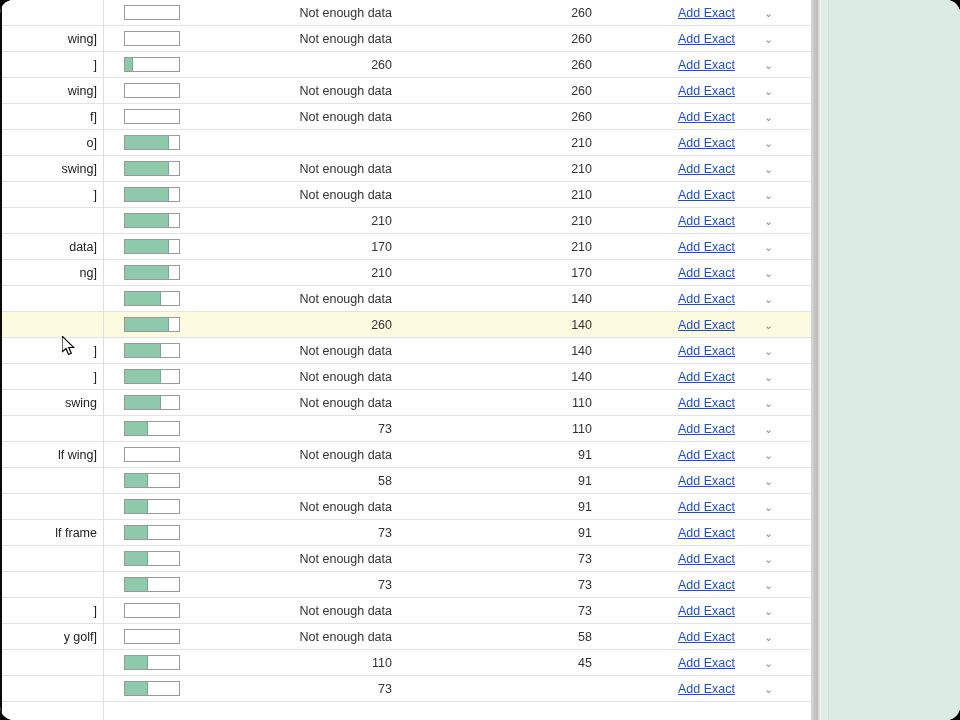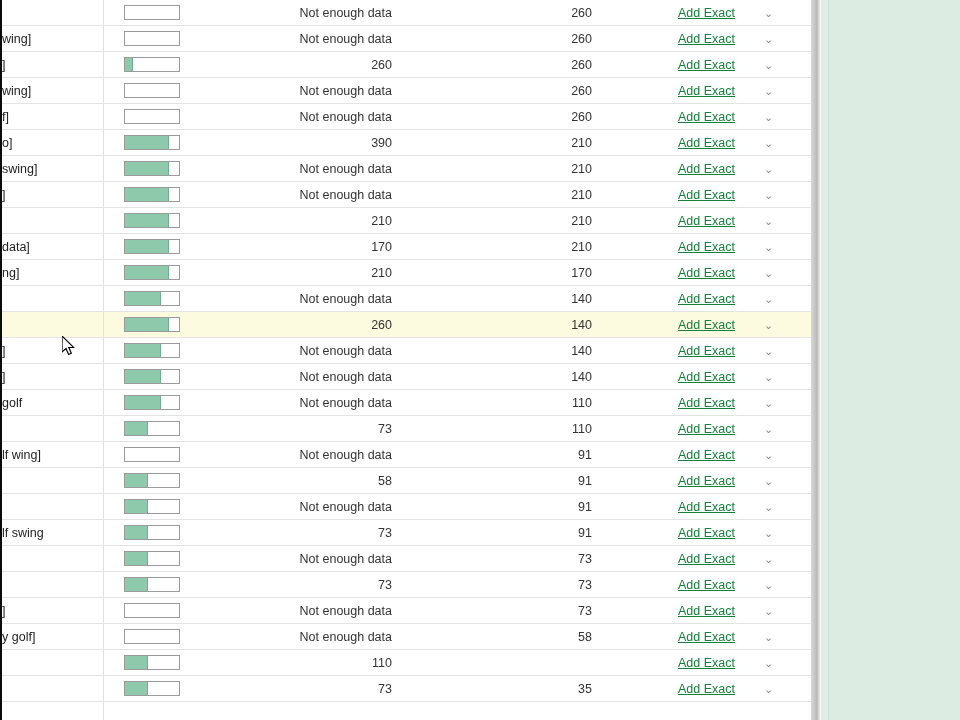--- a/index.html
+++ b/index.html
@@ -12,20 +12,21 @@
     overflow: hidden;
     background: #000;
     font-family: "Liberation Sans", sans-serif;
   }
   #screen {
     position: relative;
     width: 960px;
     height: 720px;
     background: #ffffff;
     overflow: hidden;
+    border-radius: 14px;
   }
   
   .gutter-left {
     position: absolute;
     left: 0; top: 0;
     width: 2px; height: 720px;
     background: #0b0b0b;
   }
   
   .right-shadow {
@@ -75,20 +76,21 @@
     z-index: 2;
   }
   .cell-kw {
     position: absolute;
     left: 0; top: 0;
     width: 98px;
     height: 26px;
     line-height: 26px;
     font-size: 12.5px;
     color: #222;
+    text-align: right;
     padding-right: 3px;
     box-sizing: border-box;
     white-space: nowrap;
     overflow: hidden;
   }
   .cell-bar {
     position: absolute;
     left: 122px; top: 5px;
     width: 56px; height: 15px;
     border: 1px solid #9a9a9a;
@@ -127,21 +129,21 @@
     color: #333;
     text-align: right;
     white-space: nowrap;
   }
   .cell-link {
     position: absolute;
     left: 676px; top: 0;
     height: 26px;
     line-height: 26px;
     font-size: 12.5px;
-    color: #15803d;
+    color: #1d4ed8;
     text-decoration: underline;
     white-space: nowrap;
     cursor: pointer;
   }
   .cell-caret {
     position: absolute;
     left: 762px; top: 0;
     height: 26px;
     line-height: 26px;
     font-size: 11px;
@@ -221,21 +223,20 @@
         <div class="cell-mid">Not enough data</div>
         <div class="cell-num">260</div>
         <a class="cell-link">Add Exact</a>
         <span class="cell-caret">⌄</span>
       </div>
       <div class="row">
         <div class="cell-kw">o]</div>
         <div class="cell-bar">
           <i style="width: 82%;"></i>
         </div>
-        <div class="cell-mid">390</div>
         <div class="cell-num">210</div>
         <a class="cell-link">Add Exact</a>
         <span class="cell-caret">⌄</span>
       </div>
       <div class="row">
         <div class="cell-kw">swing]</div>
         <div class="cell-bar">
           <i style="width: 82%;"></i>
         </div>
         <div class="cell-mid">Not enough data</div>
@@ -317,21 +318,21 @@
         <div class="cell-kw">]</div>
         <div class="cell-bar">
           <i style="width: 66%;"></i>
         </div>
         <div class="cell-mid">Not enough data</div>
         <div class="cell-num">140</div>
         <a class="cell-link">Add Exact</a>
         <span class="cell-caret">⌄</span>
       </div>
       <div class="row">
-        <div class="cell-kw">golf</div>
+        <div class="cell-kw">swing</div>
         <div class="cell-bar">
           <i style="width: 66%;"></i>
         </div>
         <div class="cell-mid">Not enough data</div>
         <div class="cell-num">110</div>
         <a class="cell-link">Add Exact</a>
         <span class="cell-caret">⌄</span>
       </div>
       <div class="row">
         <div class="cell-kw"></div>
@@ -367,21 +368,21 @@
         <div class="cell-kw"></div>
         <div class="cell-bar">
           <i style="width: 42%;"></i>
         </div>
         <div class="cell-mid">Not enough data</div>
         <div class="cell-num">91</div>
         <a class="cell-link">Add Exact</a>
         <span class="cell-caret">⌄</span>
       </div>
       <div class="row">
-        <div class="cell-kw">lf swing</div>
+        <div class="cell-kw">lf frame</div>
         <div class="cell-bar">
           <i style="width: 42%;"></i>
         </div>
         <div class="cell-mid">73</div>
         <div class="cell-num">91</div>
         <a class="cell-link">Add Exact</a>
         <span class="cell-caret">⌄</span>
       </div>
       <div class="row">
         <div class="cell-kw"></div>
@@ -422,30 +423,30 @@
         <div class="cell-num">58</div>
         <a class="cell-link">Add Exact</a>
         <span class="cell-caret">⌄</span>
       </div>
       <div class="row">
         <div class="cell-kw"></div>
         <div class="cell-bar">
           <i style="width: 42%;"></i>
         </div>
         <div class="cell-mid">110</div>
+        <div class="cell-num">45</div>
         <a class="cell-link">Add Exact</a>
         <span class="cell-caret">⌄</span>
       </div>
       <div class="row">
         <div class="cell-kw"></div>
         <div class="cell-bar">
           <i style="width: 42%;"></i>
         </div>
         <div class="cell-mid">73</div>
-        <div class="cell-num">35</div>
         <a class="cell-link">Add Exact</a>
         <span class="cell-caret">⌄</span>
       </div>
     </div>
 
   <div class="right-shadow"></div>
   <div class="right-pane"></div>
   <div class="right-pane-inner"></div>
 
   <svg class="cursor" viewBox="0 0 16 22">

